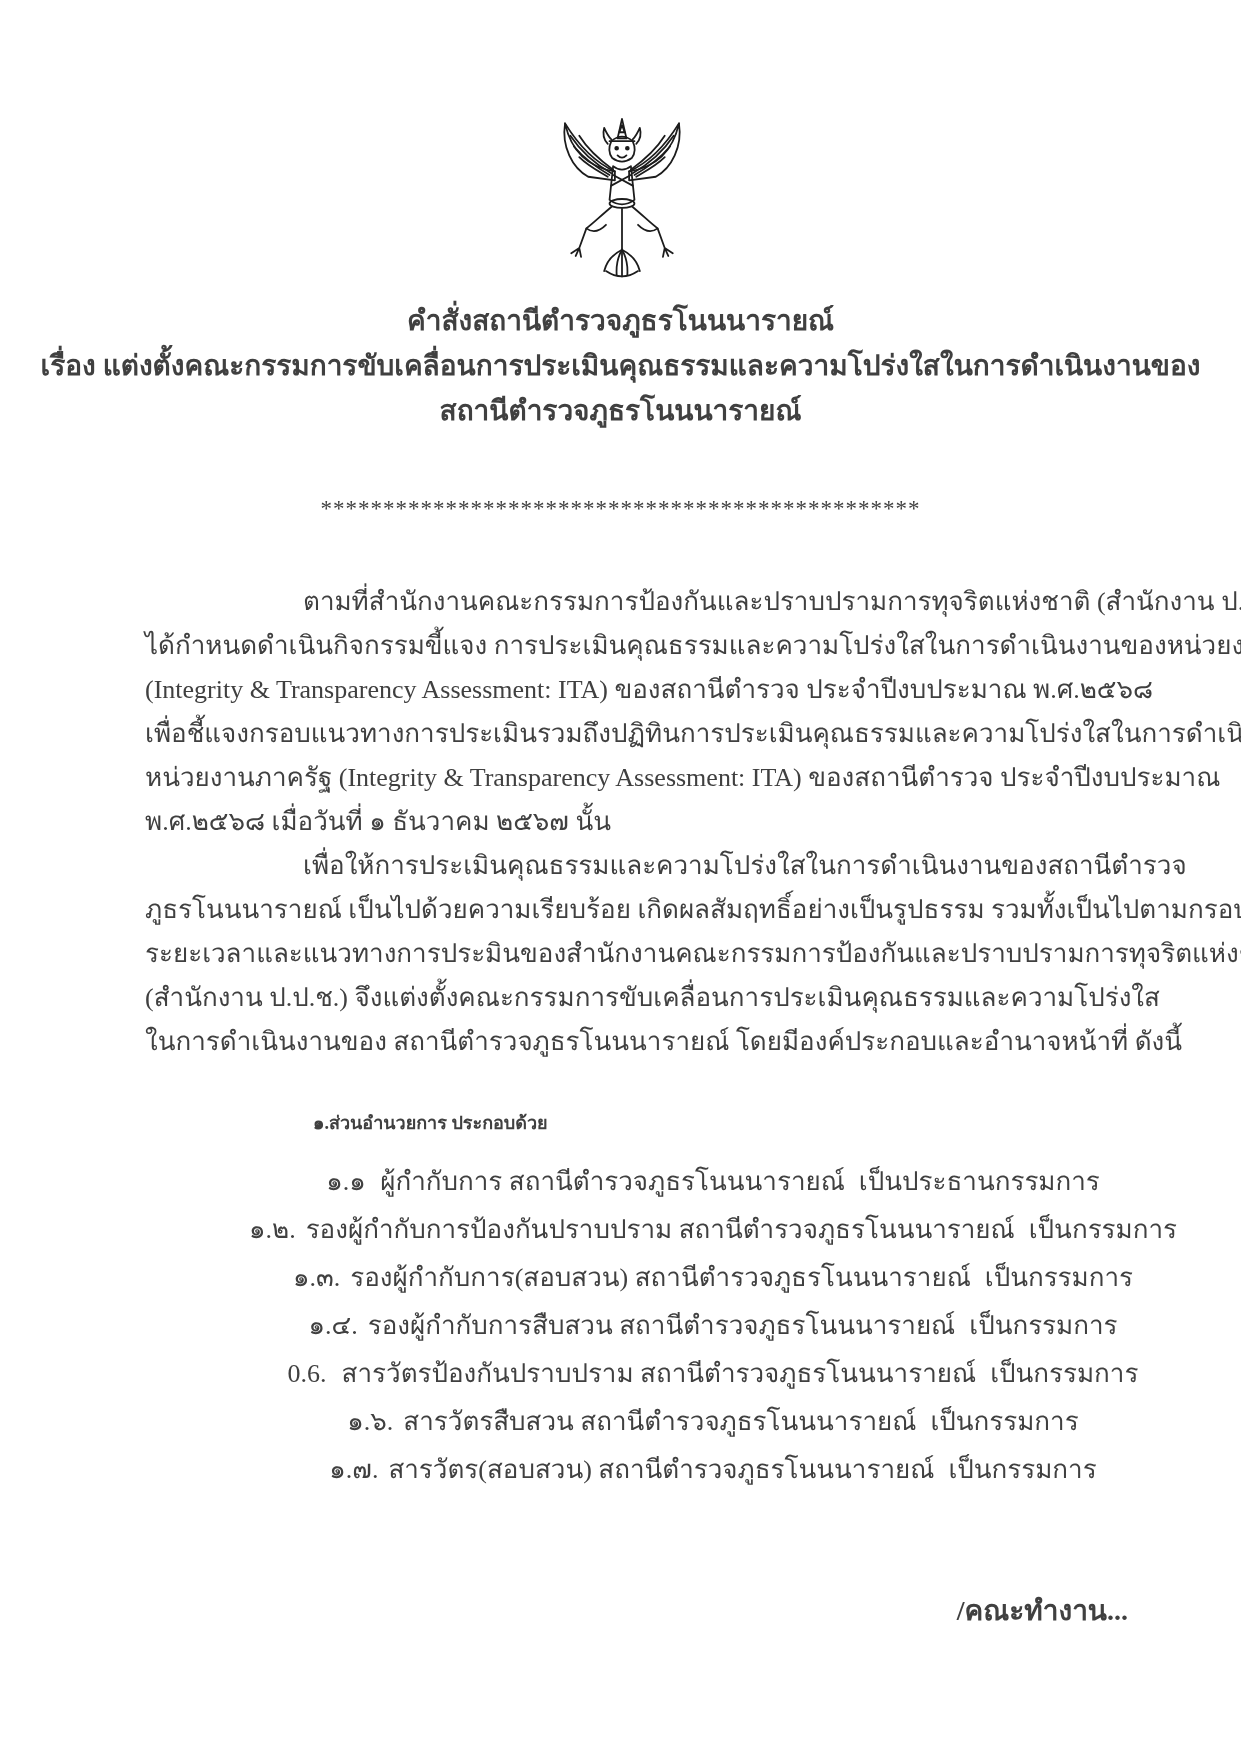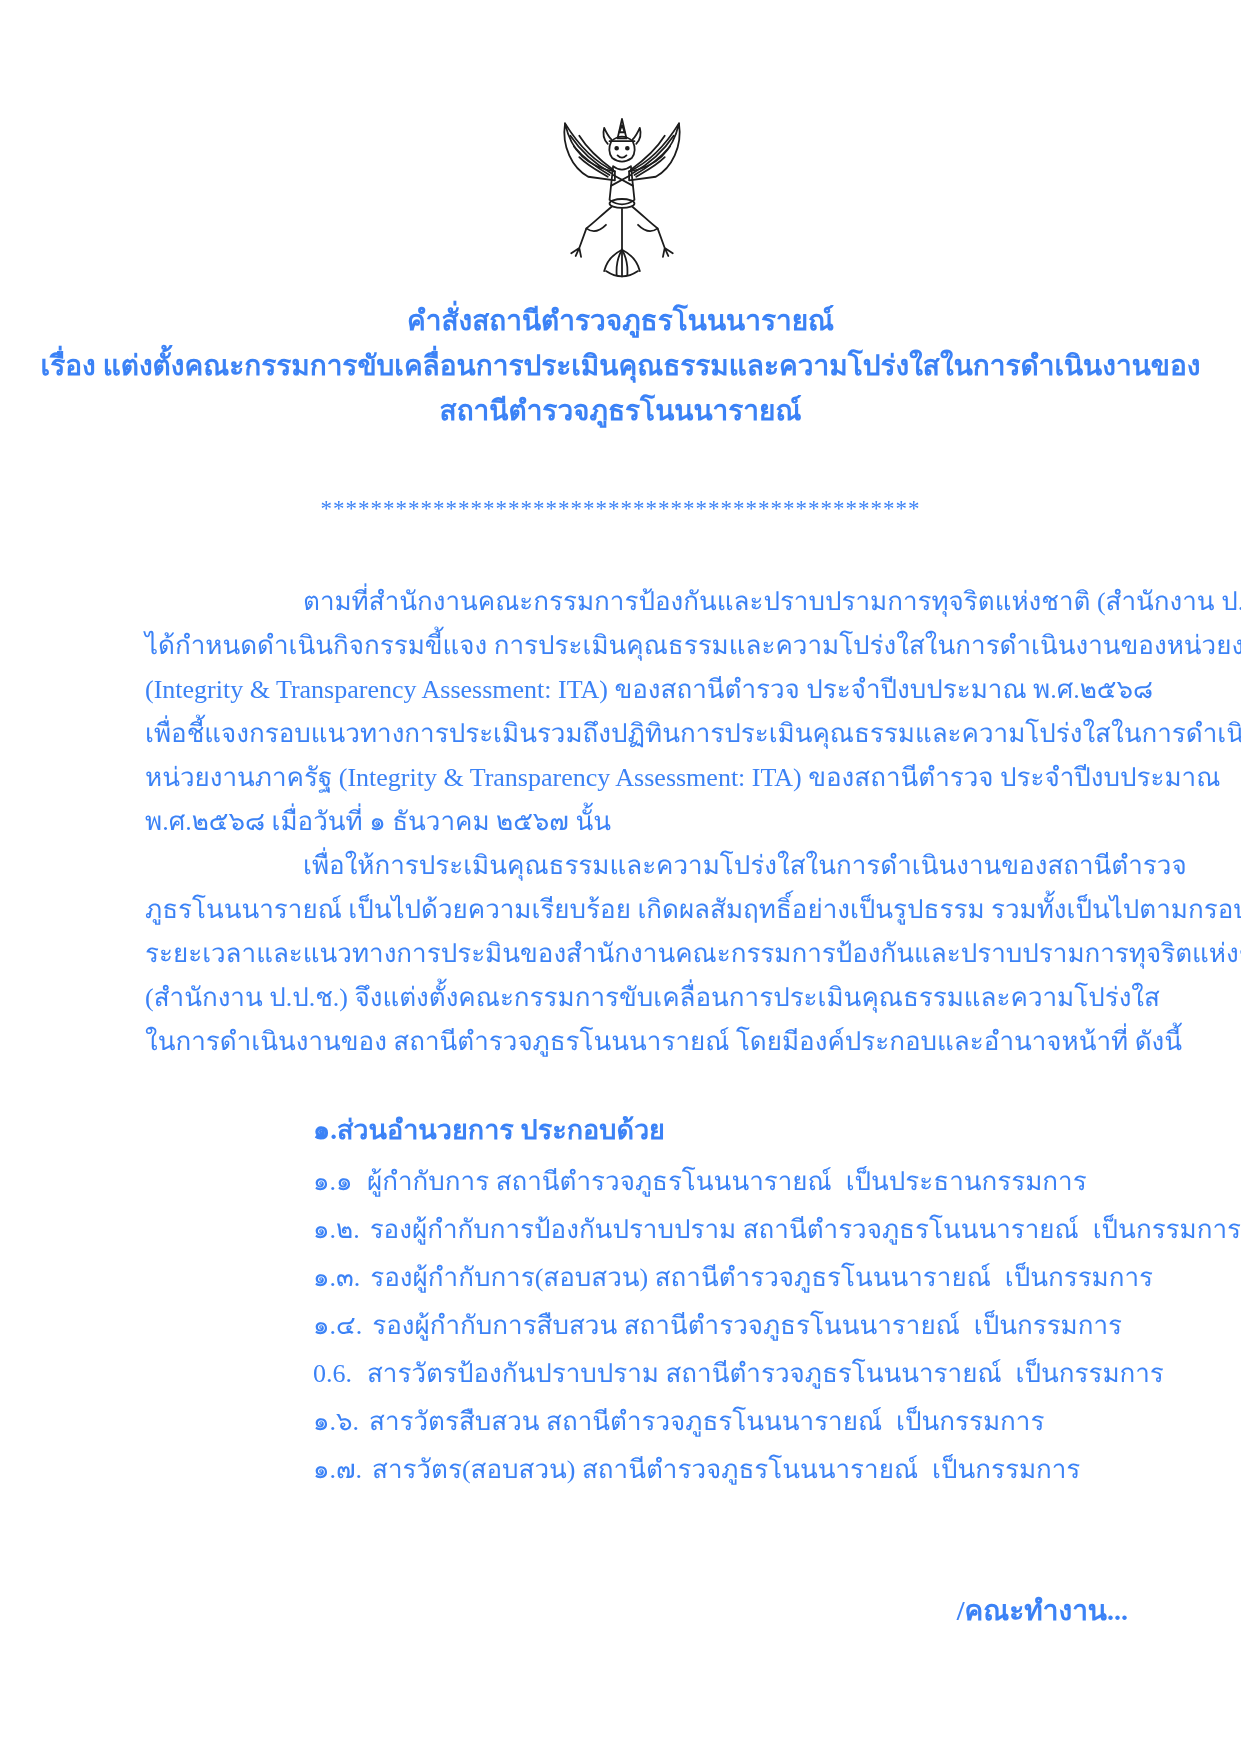--- a/index.html
+++ b/index.html
@@ -2,21 +2,21 @@
 <html><head>
 <meta charset="utf-8">
 <style>
   html, body { margin: 0; padding: 0; background: #e8e8e8; }
   .page {
     position: relative;
     width: 1241px;
     height: 1754px;
     background: #ffffff;
     font-family: "Liberation Serif", "DejaVu Sans", sans-serif;
-    color: #3b82f6;
+    color: #404040;
     overflow: hidden;
   }
   .emblem {
     position: absolute;
     left: 533px;
     top: 106px;
     width: 178px;
     height: 186px;
   }
   .doc-header {
@@ -50,34 +50,34 @@
     line-height: 44px;
     white-space: nowrap;
   }
   .para .indent { padding-left: 158px; }
   #para1 { top: 580px; }
   #para2 { top: 844px; text-align: center; }
   .section-heading {
     position: absolute;
     left: 313px;
     top: 1108px;
-    font-size: 27px;
+    font-size: 18px;
     font-weight: bold;
     white-space: nowrap;
   }
   .committee-list {
     position: absolute;
     left: 313px;
     top: 1158px;
     width: 800px;
     font-size: 26px;
   }
   .committee-row {
     display: flex;
-    justify-content: flex-start;
+    justify-content: center;
     align-items: baseline;
     height: 48px;
     line-height: 48px;
     white-space: nowrap;
   }
   .committee-left { display: flex; gap: 10px; }
   .committee-no { min-width: 44px; }
   .committee-role { text-align: right; margin-left: 14px; }
   .page-footer {
     position: absolute;

